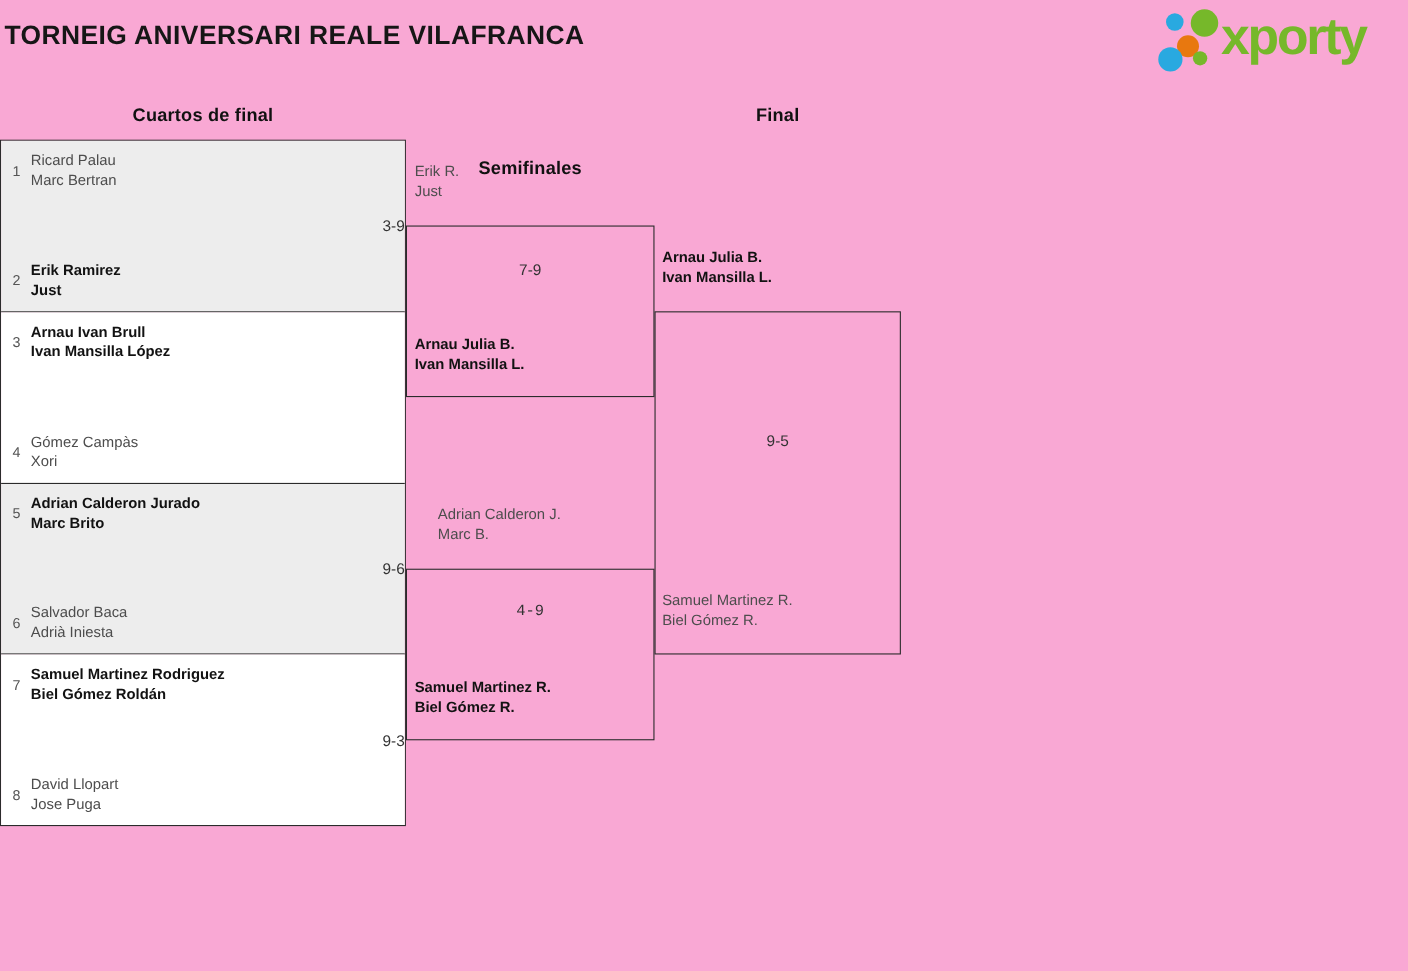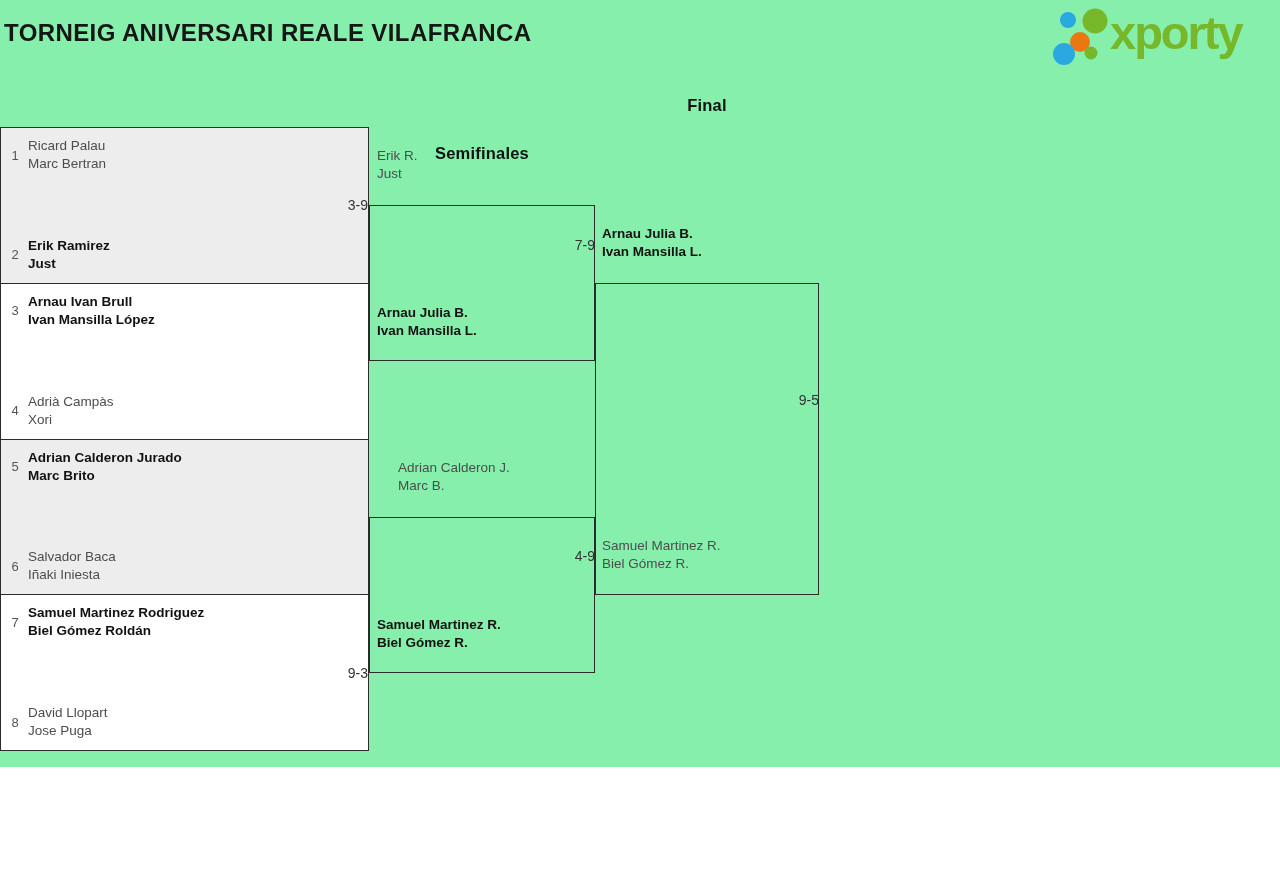--- a/index.html
+++ b/index.html
@@ -1,19 +1,19 @@
 <!DOCTYPE html>
 <html><head>
 <meta charset="utf-8">
 <style>
   * { box-sizing: border-box; }
   html,body { margin:0; padding:0; background:#fff; }
   body { font-family:"Liberation Sans", sans-serif; }
 
-  .stage { position:relative; width:1280px; height:767px; background:#86efac; overflow:hidden;padding-left:32px; }
+  .stage { position:relative; width:1280px; height:883px; background:#f9a8d4; overflow:hidden;padding-left:32px; }
 
   
   .title { position:absolute; left:4px; top:2px; font-size:24px; line-height:30px;
            font-weight:700; color:#161616; letter-spacing:.4px; }
   .title .tline { display:block; white-space:nowrap; }
 
   .logo { position:absolute; left:1040px; top:3px; }
 
   
   .col-header { position:absolute; top:96px; font-size:16.5px; font-weight:700;
@@ -33,40 +33,41 @@
   .lines { margin-left:4px; }
   .line { display:block; font-size:13.5px; line-height:18px; color:#4d4d4d; white-space:nowrap; }
   .winner .line { color:#121212; font-weight:700; }
 
   .score { font-size:14px; color:#333; text-align:right; }
   .qf-score { position:absolute; left:0; right:0; top:50%; transform:translateY(-50%); }
 
   
   .box { position:absolute; border:1.5px solid #2b2b2b; background:transparent; }
   .float-team { position:absolute; }
-  .float-score { position:absolute; text-align:right; }
+  .float-score { position:absolute; text-align:center; }
 </style>
 </head>
 <body>
 
 <div class="stage">
 
   <h1 class="title">
     <span class="tline">TORNEIG ANIVERSARI REALE VILAFRANCA</span>
   </h1>
 
   <svg class="logo" width="240" height="67" viewBox="0 0 240 67">
     <circle cx="28" cy="17" r="8" fill="#29a9e0"></circle>
     <circle cx="55" cy="18" r="12.5" fill="#76b82a"></circle>
     <circle cx="40" cy="39" r="10" fill="#e8780f"></circle>
     <circle cx="24" cy="51" r="11" fill="#29a9e0"></circle>
     <circle cx="51" cy="50" r="6.5" fill="#76b82a"></circle>
     <text x="70" y="46" font-size="47" font-weight="bold" letter-spacing="-2" fill="#76b82a" font-family="Liberation Sans, sans-serif">xporty</text>
   </svg>
 
+  <div class="col-header" style="left:0;width:369px;">Cuartos de final</div>
   <div class="col-header" style="left:369px;width:226px;margin-top:48px;">Semifinales</div>
   <div class="col-header" style="left:595px;width:224px;">Final</div>
 
   <div class="qf-col">
 
     <div class="qf-match shaded">
       <div class="qf-team pos-top team loser">
         <span class="seed">1</span>
         <span class="lines">
           <span class="line">Ricard Palau</span>
@@ -87,39 +88,40 @@
       <div class="qf-team pos-top team winner">
         <span class="seed">3</span>
         <span class="lines">
           <span class="line">Arnau Ivan Brull</span>
           <span class="line">Ivan Mansilla López</span>
         </span>
       </div>
       <div class="qf-team pos-bottom team loser">
         <span class="seed">4</span>
         <span class="lines">
-          <span class="line">Adrià Campàs</span>
+          <span class="line">Gómez Campàs</span>
           <span class="line">Xori</span>
         </span>
       </div>
     </div>
 
     <div class="qf-match shaded">
       <div class="qf-team pos-top team winner">
         <span class="seed">5</span>
         <span class="lines">
           <span class="line">Adrian Calderon Jurado</span>
           <span class="line">Marc Brito</span>
         </span>
       </div>
+      <div class="score qf-score">9-6</div>
       <div class="qf-team pos-bottom team loser">
         <span class="seed">6</span>
         <span class="lines">
           <span class="line">Salvador Baca</span>
-          <span class="line">Iñaki Iniesta</span>
+          <span class="line">Adrià Iniesta</span>
         </span>
       </div>
     </div>
 
     <div class="qf-match">
       <div class="qf-team pos-top team winner">
         <span class="seed">7</span>
         <span class="lines">
           <span class="line">Samuel Martinez Rodriguez</span>
           <span class="line">Biel Gómez Roldán</span>
@@ -155,21 +157,21 @@
       <span class="line">Ivan Mansilla L.</span>
     </span>
   </div>
 
   <div class="float-team team loser" style="left:398px; top:459px;">
     <span class="lines" style="margin-left:0;">
       <span class="line">Adrian Calderon J.</span>
       <span class="line">Marc B.</span>
     </span>
   </div>
-  <div class="float-score score" style="left:369px; top:548px; width:226px;">4-9</div>
+  <div class="float-score score" style="left:369px; top:548px; width:226px;font-family:Liberation Mono, monospace;">4-9</div>
   <div class="float-team team winner" style="left:377px; top:616px;">
     <span class="lines" style="margin-left:0;">
       <span class="line">Samuel Martinez R.</span>
       <span class="line">Biel Gómez R.</span>
     </span>
   </div>
 
   <div class="float-team team winner" style="left:602px; top:225px;">
     <span class="lines" style="margin-left:0;">
       <span class="line">Arnau Julia B.</span>

